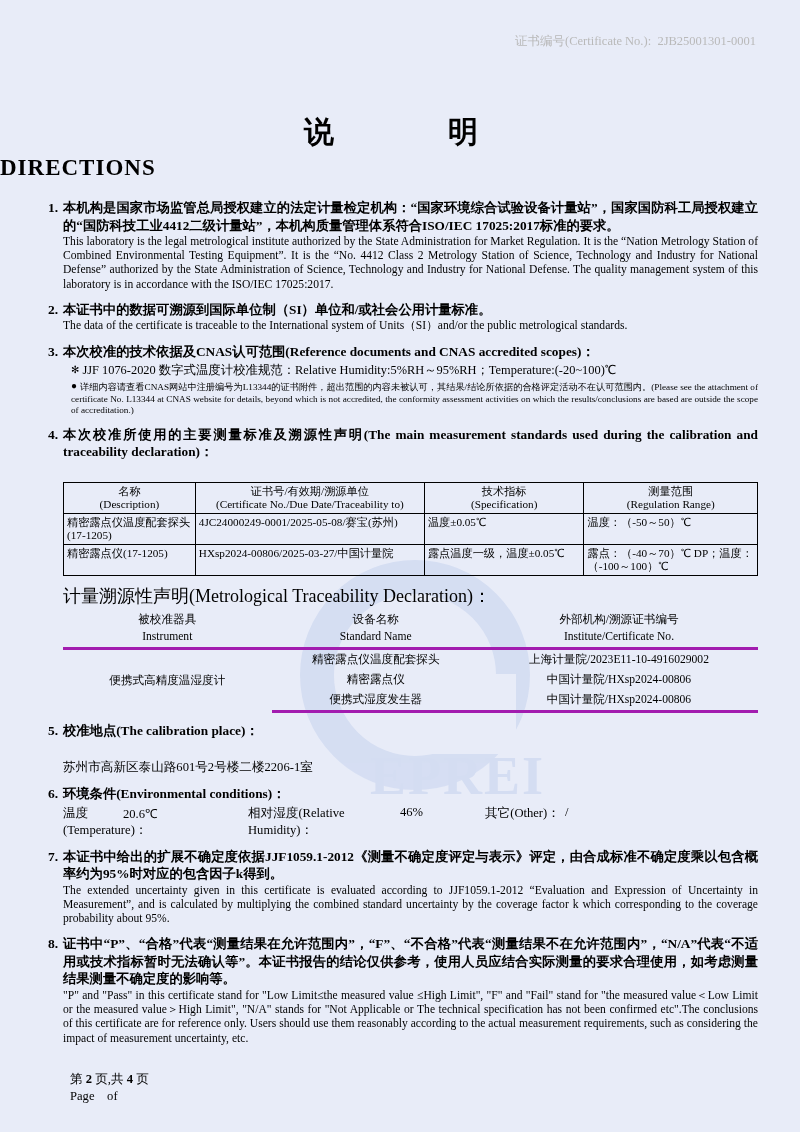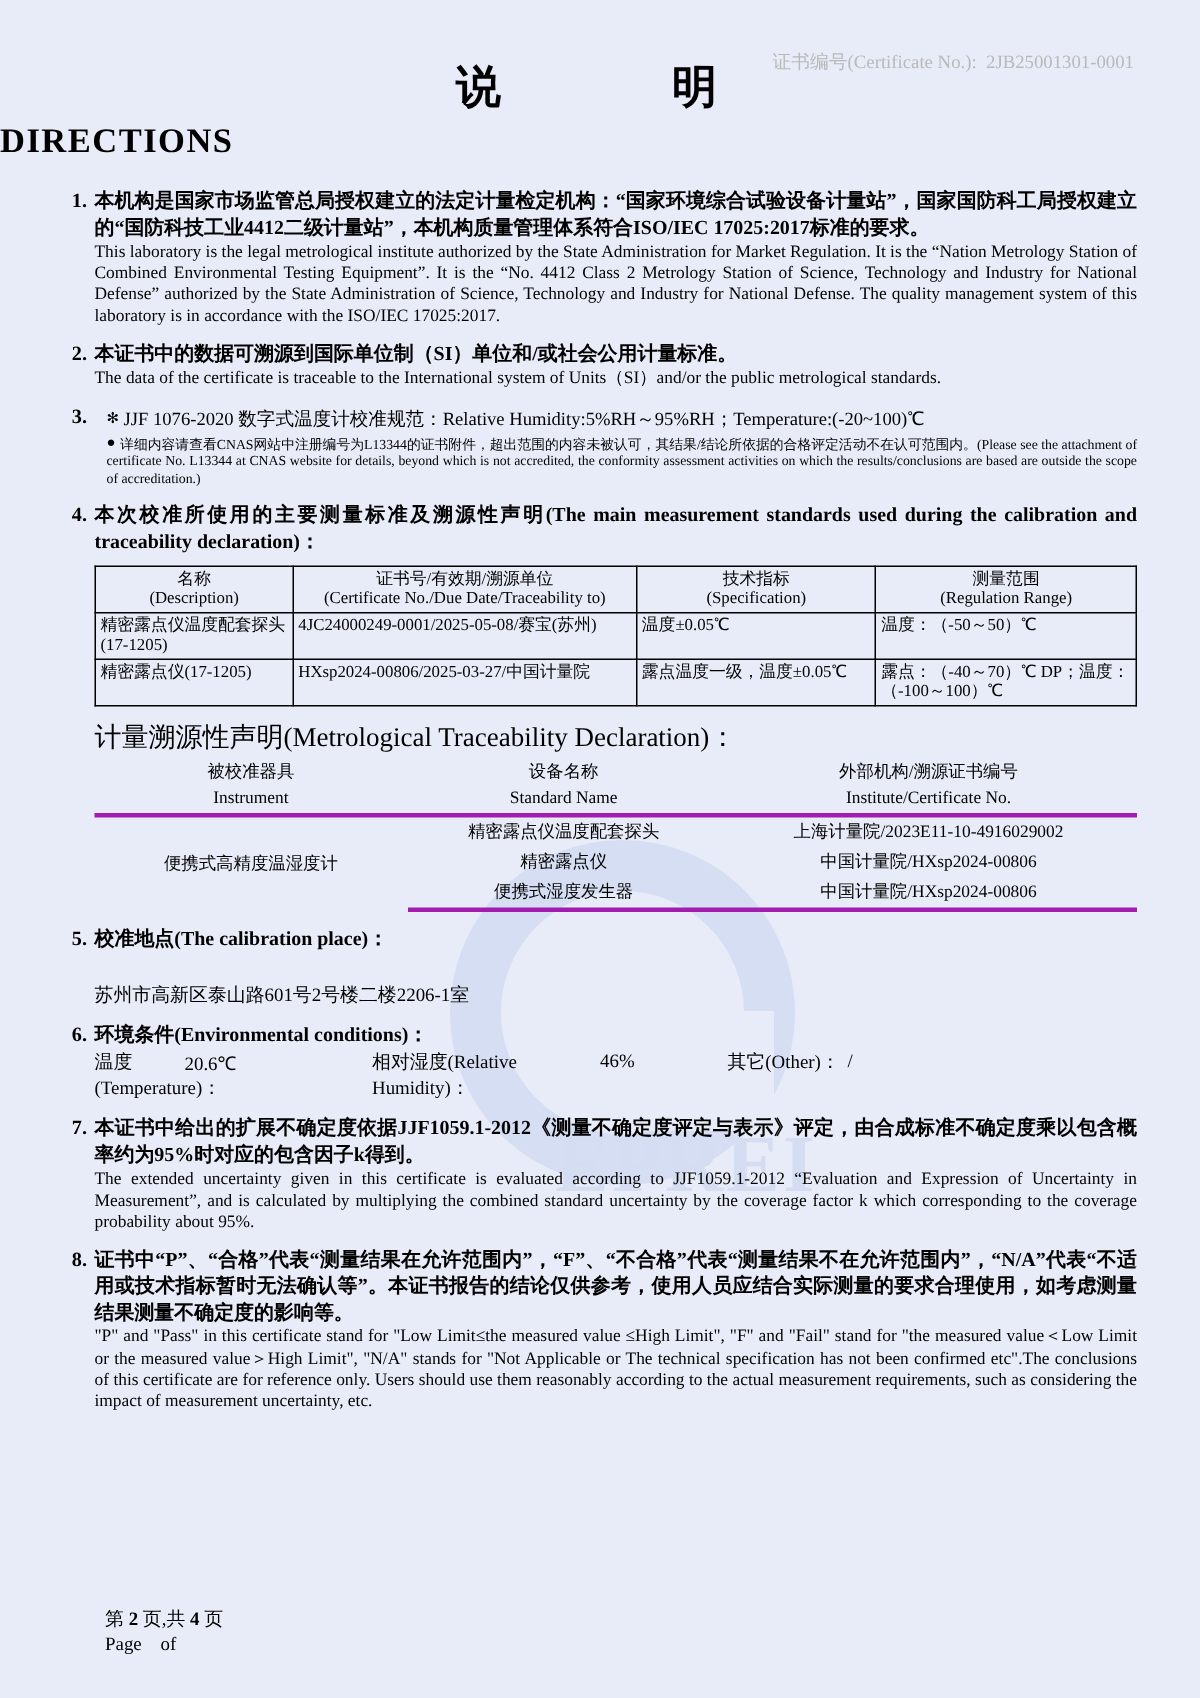--- a/index.html
+++ b/index.html
@@ -72,21 +72,21 @@
     font-family: "Liberation Serif", serif;
     white-space: nowrap;
     text-align: right;
   }
   .title-cn {
     text-align: center;
     font-family: "Liberation Serif", serif;
     font-weight: bold;
     font-size: 30px;
     letter-spacing: 18px;
-    padding-top: 38px;
+    padding-top: 112px;
     color: #000;
   }
   .title-en {
     text-align: left;
     font-family: "Liberation Serif", serif;
     font-weight: bold;
     font-size: 23px;
     letter-spacing: 1px;
     margin-top: 2px;
     color: #000;
@@ -136,21 +136,21 @@
     line-height: 11.6px;
     margin-top: 2px;
     padding-left: 8px;
     text-align: justify;
   }
   .marker { font-size: 10px; vertical-align: 1px; padding-right: 3px;}
   
   table.std {
     border-collapse: collapse;
     width: 100%;
-    margin-top: 8px;
+    margin-top: 21px;
     font-family: "Liberation Serif", serif;
   }
   table.std th, table.std td {
     border: 1px solid #000;
     font-size: 11.2px;
     line-height: 13px;
     padding: 2px 3px;
     vertical-align: top;
   }
   table.std th {
@@ -227,20 +227,21 @@
         <div class="num">2.</div>
         <div class="item-body">
           <div class="cn">本证书中的数据可溯源到国际单位制（SI）单位和/或社会公用计量标准。</div>
           <div class="en">The data of the certificate is traceable to the International system of Units（SI）and/or the public metrological standards.</div>
         </div>
       </div>
 
       <div class="item">
         <div class="num">3.</div>
         <div class="item-body">
+          <div class="cn">本次校准的技术依据及CNAS认可范围(Reference documents and CNAS accredited scopes)：</div>
           <div class="sub-star">
             <span class="marker">✻</span><span>JJF 1076-2020 数字式温度计校准规范：Relative Humidity:5%RH～95%RH；Temperature:(-20~100)℃</span>
           </div>
           <div class="sub-dot">
             <span class="marker">●</span><span>详细内容请查看CNAS网站中注册编号为L13344的证书附件，超出范围的内容未被认可，其结果/结论所依据的合格评定活动不在认可范围内。(Please see the attachment of certificate No. L13344 at CNAS website for details, beyond which is not accredited, the conformity assessment activities on which the results/conclusions are based are outside the scope of accreditation.)</span>
           </div>
         </div>
       </div>
 
       <div class="item">

